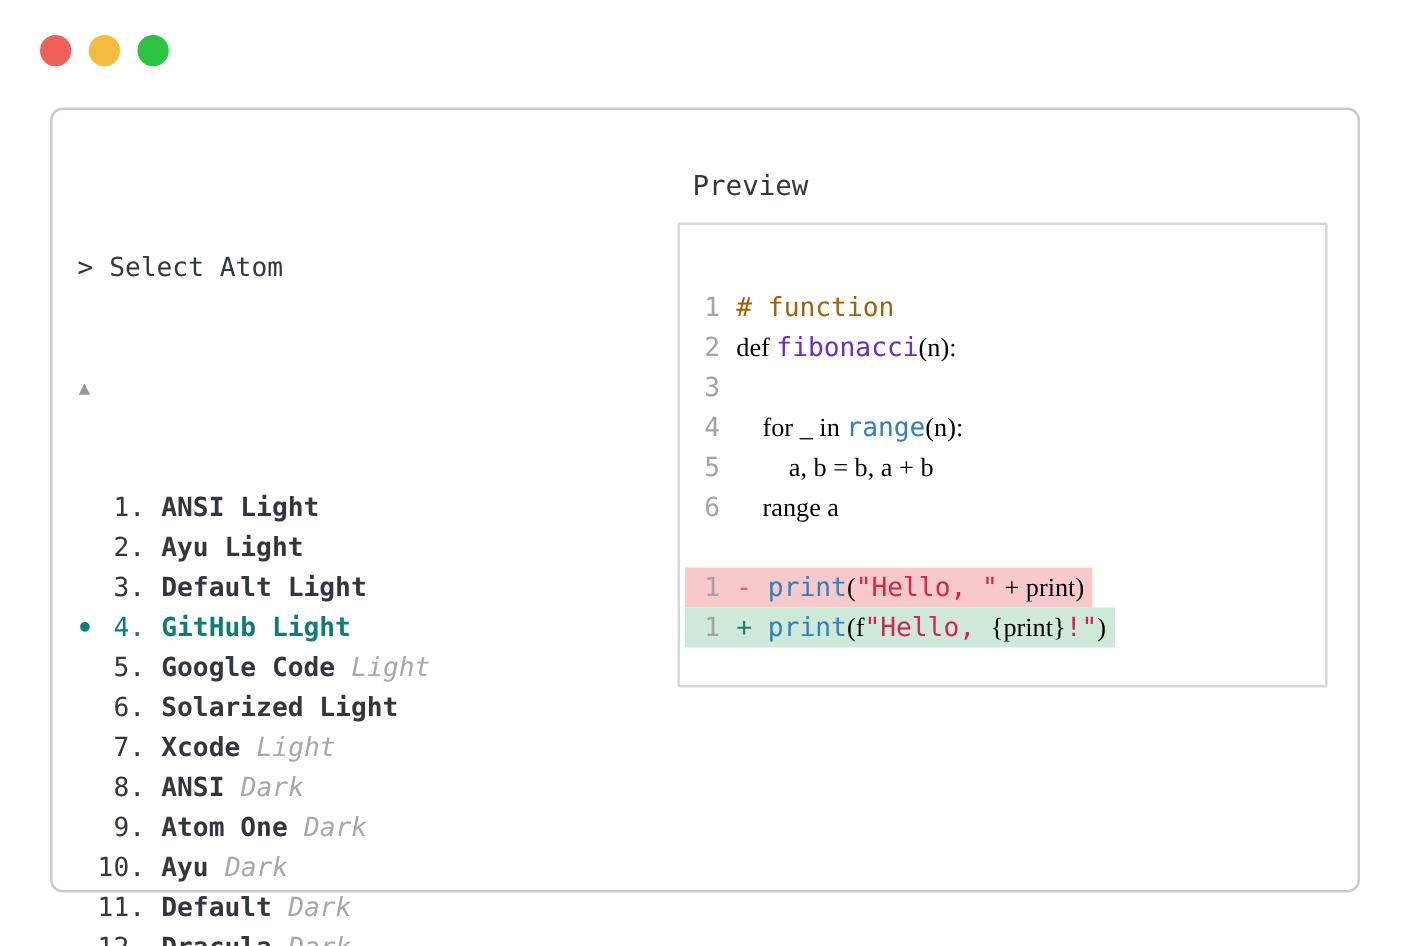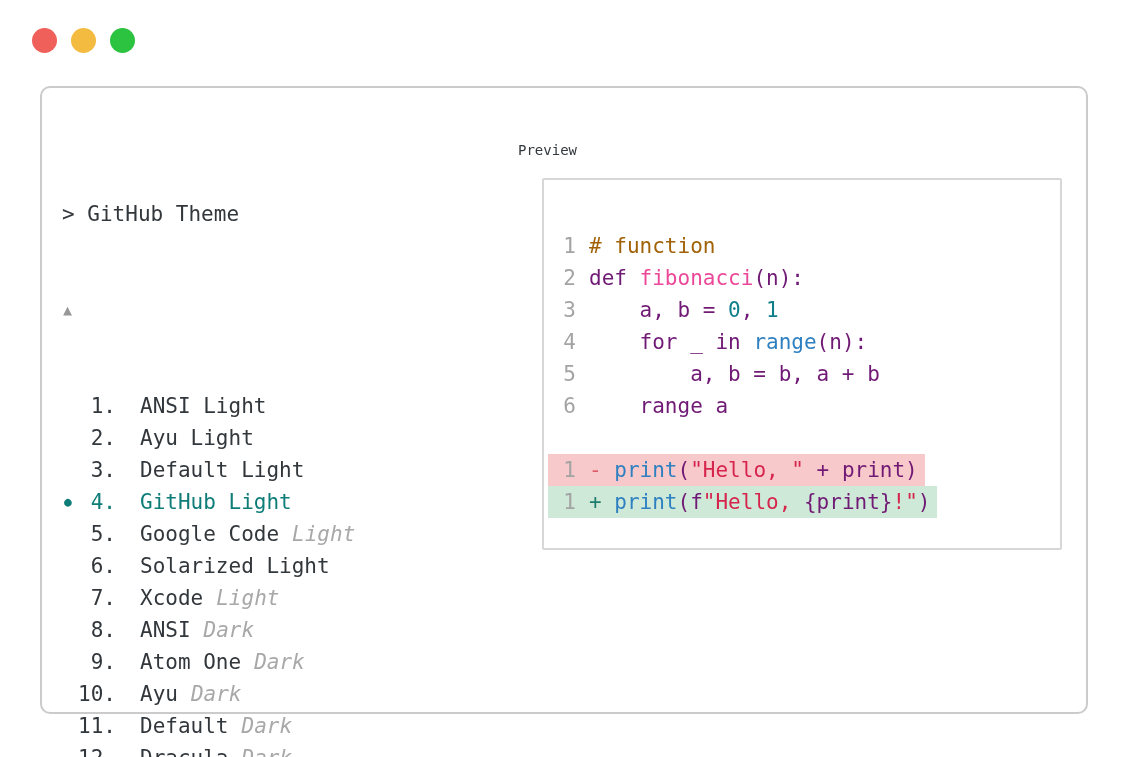--- a/index.html
+++ b/index.html
@@ -10,70 +10,70 @@
   .panel{position:absolute;left:40px;top:86px;width:1044px;height:624px;
     border:2px solid #cbcbcb;border-radius:10px;background:#fff;}
   .left-flow{position:absolute;left:16px;top:46px;font-size:21px;line-height:32px;color:#32373c;white-space:pre;}
   .prompt{padding-left:4px;height:32px;}
   .arrow{padding-left:5px;height:32px;font-size:15px;}
   .arrow-up{color:#979797;}
   .theme-list{list-style:none;margin:0;padding:0;}
   .item{display:flex;height:32px;cursor:default;}
   .item .marker{width:20px;text-align:center;font-size:13px;line-height:32px;color:#0e7d78;flex:none;}
   .item .num{width:38px;text-align:right;color:#32373c;flex:none;}
-  .item .label{margin-left:24px;color:#32373c;}
+  .item .label{margin-left:13px;color:#32373c;font-weight:bold;}
   .item .muted{color:#a8a8a8;margin-left:13px;font-style:italic;}
   .item.selected .num,.item.selected .label{color:#0e7d78;}
-  .preview-label{position:absolute;left:476px;top:46px;font-size:14px;line-height:32px;color:#32373c;}
+  .preview-label{position:absolute;left:512px;top:46px;font-size:22px;line-height:32px;color:#32373c;}
   .preview-box{position:absolute;left:500px;top:90px;width:520px;height:372px;
     border:2px solid #d7d7d7;border-radius:2px;background:#fff;box-sizing:border-box;overflow:hidden;}
   .code{padding:50px 0 0 18px;font-size:21px;line-height:32px;}
   .code-row{display:flex;height:32px;white-space:pre;}
   .code-row .ln{width:14px;text-align:right;color:#a3a3a3;flex:none;}
   .code-row .src{margin-left:13px;}
   .code-row.removed,.code-row.added{width:fit-content;margin-left:-14px;padding-left:14px;padding-right:7px;}
   .code-row.removed{background:#f8c9ca;}
   .code-row.added{background:#cfe9d8;}
-  .seg-text{color:#701a75;}
+  .seg-text{color:#000000;font-family:Liberation Serif, serif;}
   .seg-comment{color:#a16207;}
-  .seg-function{color:#ec4899;}
+  .seg-function{color:#6d28d9;}
   .seg-number{color:#0f7f8a;}
   .seg-builtin{color:#2e80c1;margin-top:21px;}
   .seg-string{color:#d6254d;}
   .seg-diff-minus{color:#e05d68;}
   .seg-diff-plus{color:#1d7c6b;}
 </style>
 </head>
 <body>
 
 <div class="stage">
 
   <div class="traffic">
     <span class="dot" style="background: rgb(240, 96, 90);"></span>
     <span class="dot" style="background: rgb(243, 187, 64);"></span>
     <span class="dot" style="background: rgb(43, 195, 64);"></span>
   </div>
 
   <div class="panel">
 
     <div class="left-flow">
-      <div class="prompt"><span>&gt;</span> <span>GitHub Theme</span></div>
+      <div class="prompt"><span>&gt;</span> <span>Select Atom</span></div>
       <div class="arrow arrow-up">▲</div>
       <ul class="theme-list" id="theme-list"><li class="item"><span class="marker"></span><span class="num">1.</span><span class="label">ANSI Light</span></li><li class="item"><span class="marker"></span><span class="num">2.</span><span class="label">Ayu Light</span></li><li class="item"><span class="marker"></span><span class="num">3.</span><span class="label">Default Light</span></li><li class="item selected"><span class="marker">●</span><span class="num">4.</span><span class="label">GitHub Light</span></li><li class="item"><span class="marker"></span><span class="num">5.</span><span class="label">Google Code</span><span class="muted">Light</span></li><li class="item"><span class="marker"></span><span class="num">6.</span><span class="label">Solarized Light</span></li><li class="item"><span class="marker"></span><span class="num">7.</span><span class="label">Xcode</span><span class="muted">Light</span></li><li class="item"><span class="marker"></span><span class="num">8.</span><span class="label">ANSI</span><span class="muted">Dark</span></li><li class="item"><span class="marker"></span><span class="num">9.</span><span class="label">Atom One</span><span class="muted">Dark</span></li><li class="item"><span class="marker"></span><span class="num">10.</span><span class="label">Ayu</span><span class="muted">Dark</span></li><li class="item"><span class="marker"></span><span class="num">11.</span><span class="label">Default</span><span class="muted">Dark</span></li><li class="item"><span class="marker"></span><span class="num">12.</span><span class="label">Dracula</span><span class="muted">Dark</span></li></ul>
       
       
       
     </div>
 
     <div class="preview-label">Preview</div>
     <div class="preview-box">
       <div class="code" id="code-box">
           <div class="code-row"><span class="ln">1</span><span class="src"><span class="seg-comment"># function</span></span></div>
           <div class="code-row"><span class="ln">2</span><span class="src"><span class="seg-text">def </span><span class="seg-function">fibonacci</span><span class="seg-text">(n):</span></span></div>
-          <div class="code-row"><span class="ln">3</span><span class="src"><span class="seg-text">    a, b = </span><span class="seg-number">0</span><span class="seg-text">, </span><span class="seg-number">1</span></span></div>
+          <div class="code-row"><span class="ln">3</span></div>
           <div class="code-row"><span class="ln">4</span><span class="src"><span class="seg-text">    for _ in </span><span class="seg-builtin">range</span><span class="seg-text">(n):</span></span></div>
           <div class="code-row"><span class="ln">5</span><span class="src"><span class="seg-text">        a, b = b, a + b</span></span></div>
           <div class="code-row"><span class="ln">6</span><span class="src"><span class="seg-text">    range a</span></span></div>
           <div class="code-row"></div>
           <div class="code-row removed"><span class="ln">1</span><span class="src"><span class="seg-diff-minus">- </span><span class="seg-builtin">print</span><span class="seg-text">(</span><span class="seg-string">"Hello, "</span><span class="seg-text"> + print)</span></span></div>
           <div class="code-row added"><span class="ln">1</span><span class="src"><span class="seg-diff-plus">+ </span><span class="seg-builtin">print</span><span class="seg-text">(f</span><span class="seg-string">"Hello, </span><span class="seg-text">{print}</span><span class="seg-string">!"</span><span class="seg-text">)</span></span></div>
         </div>
     </div>
 
   </div>

